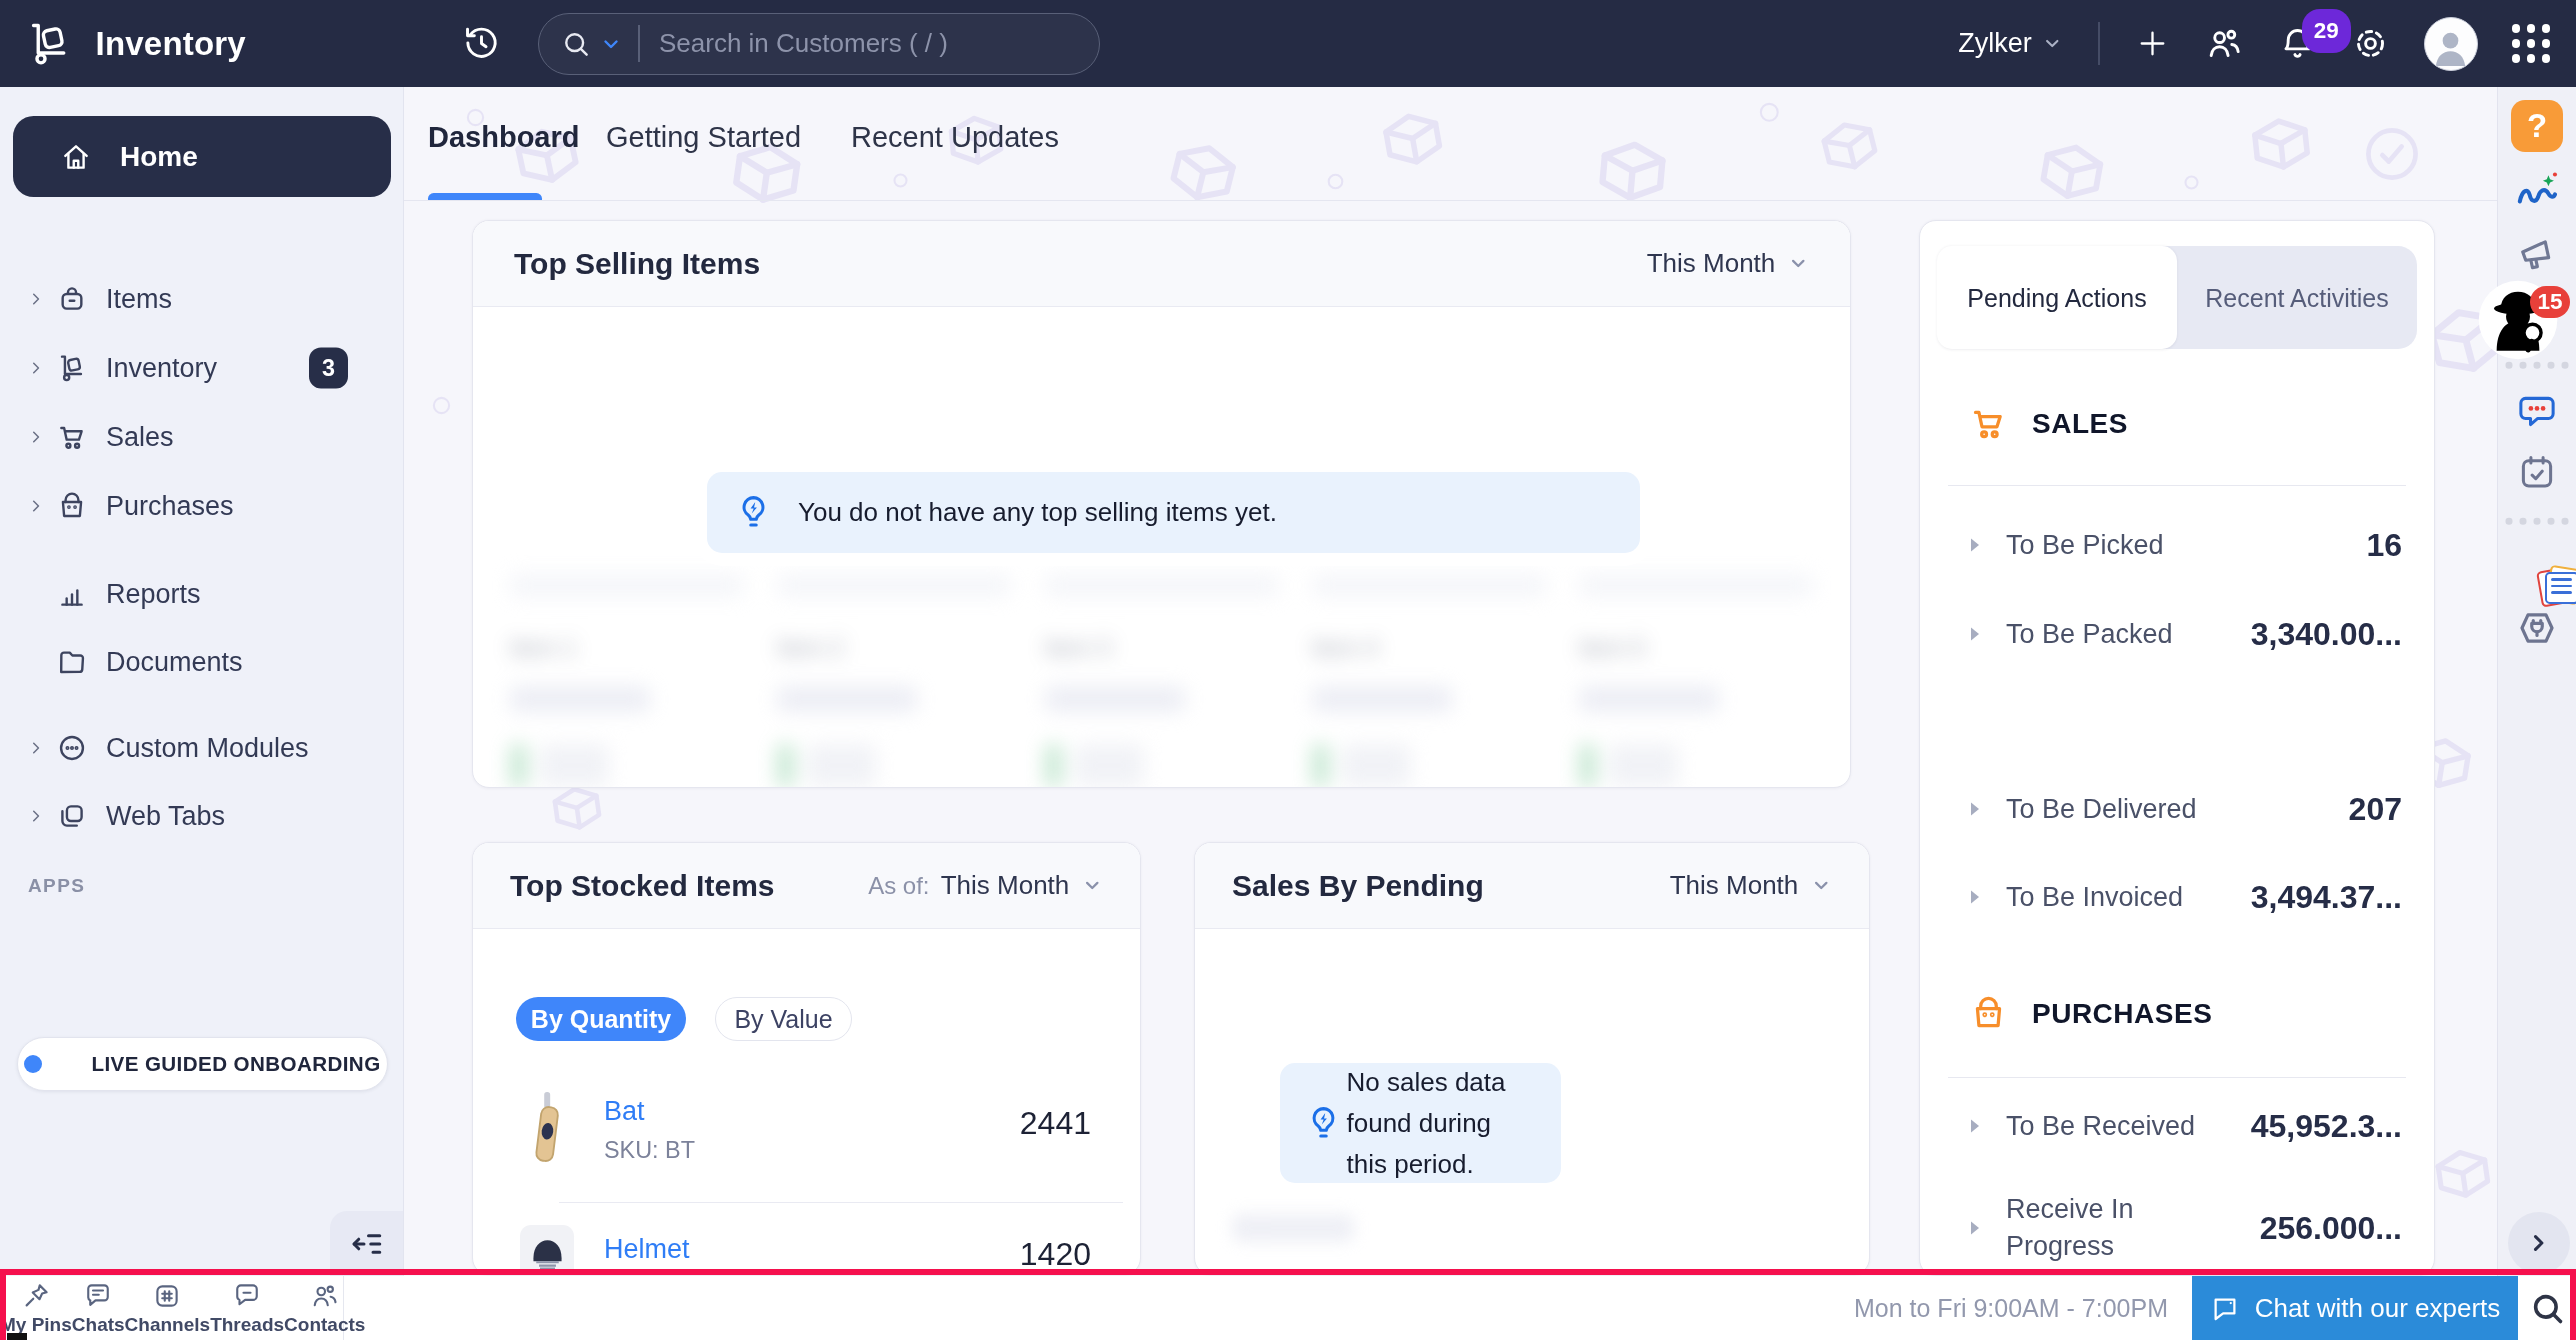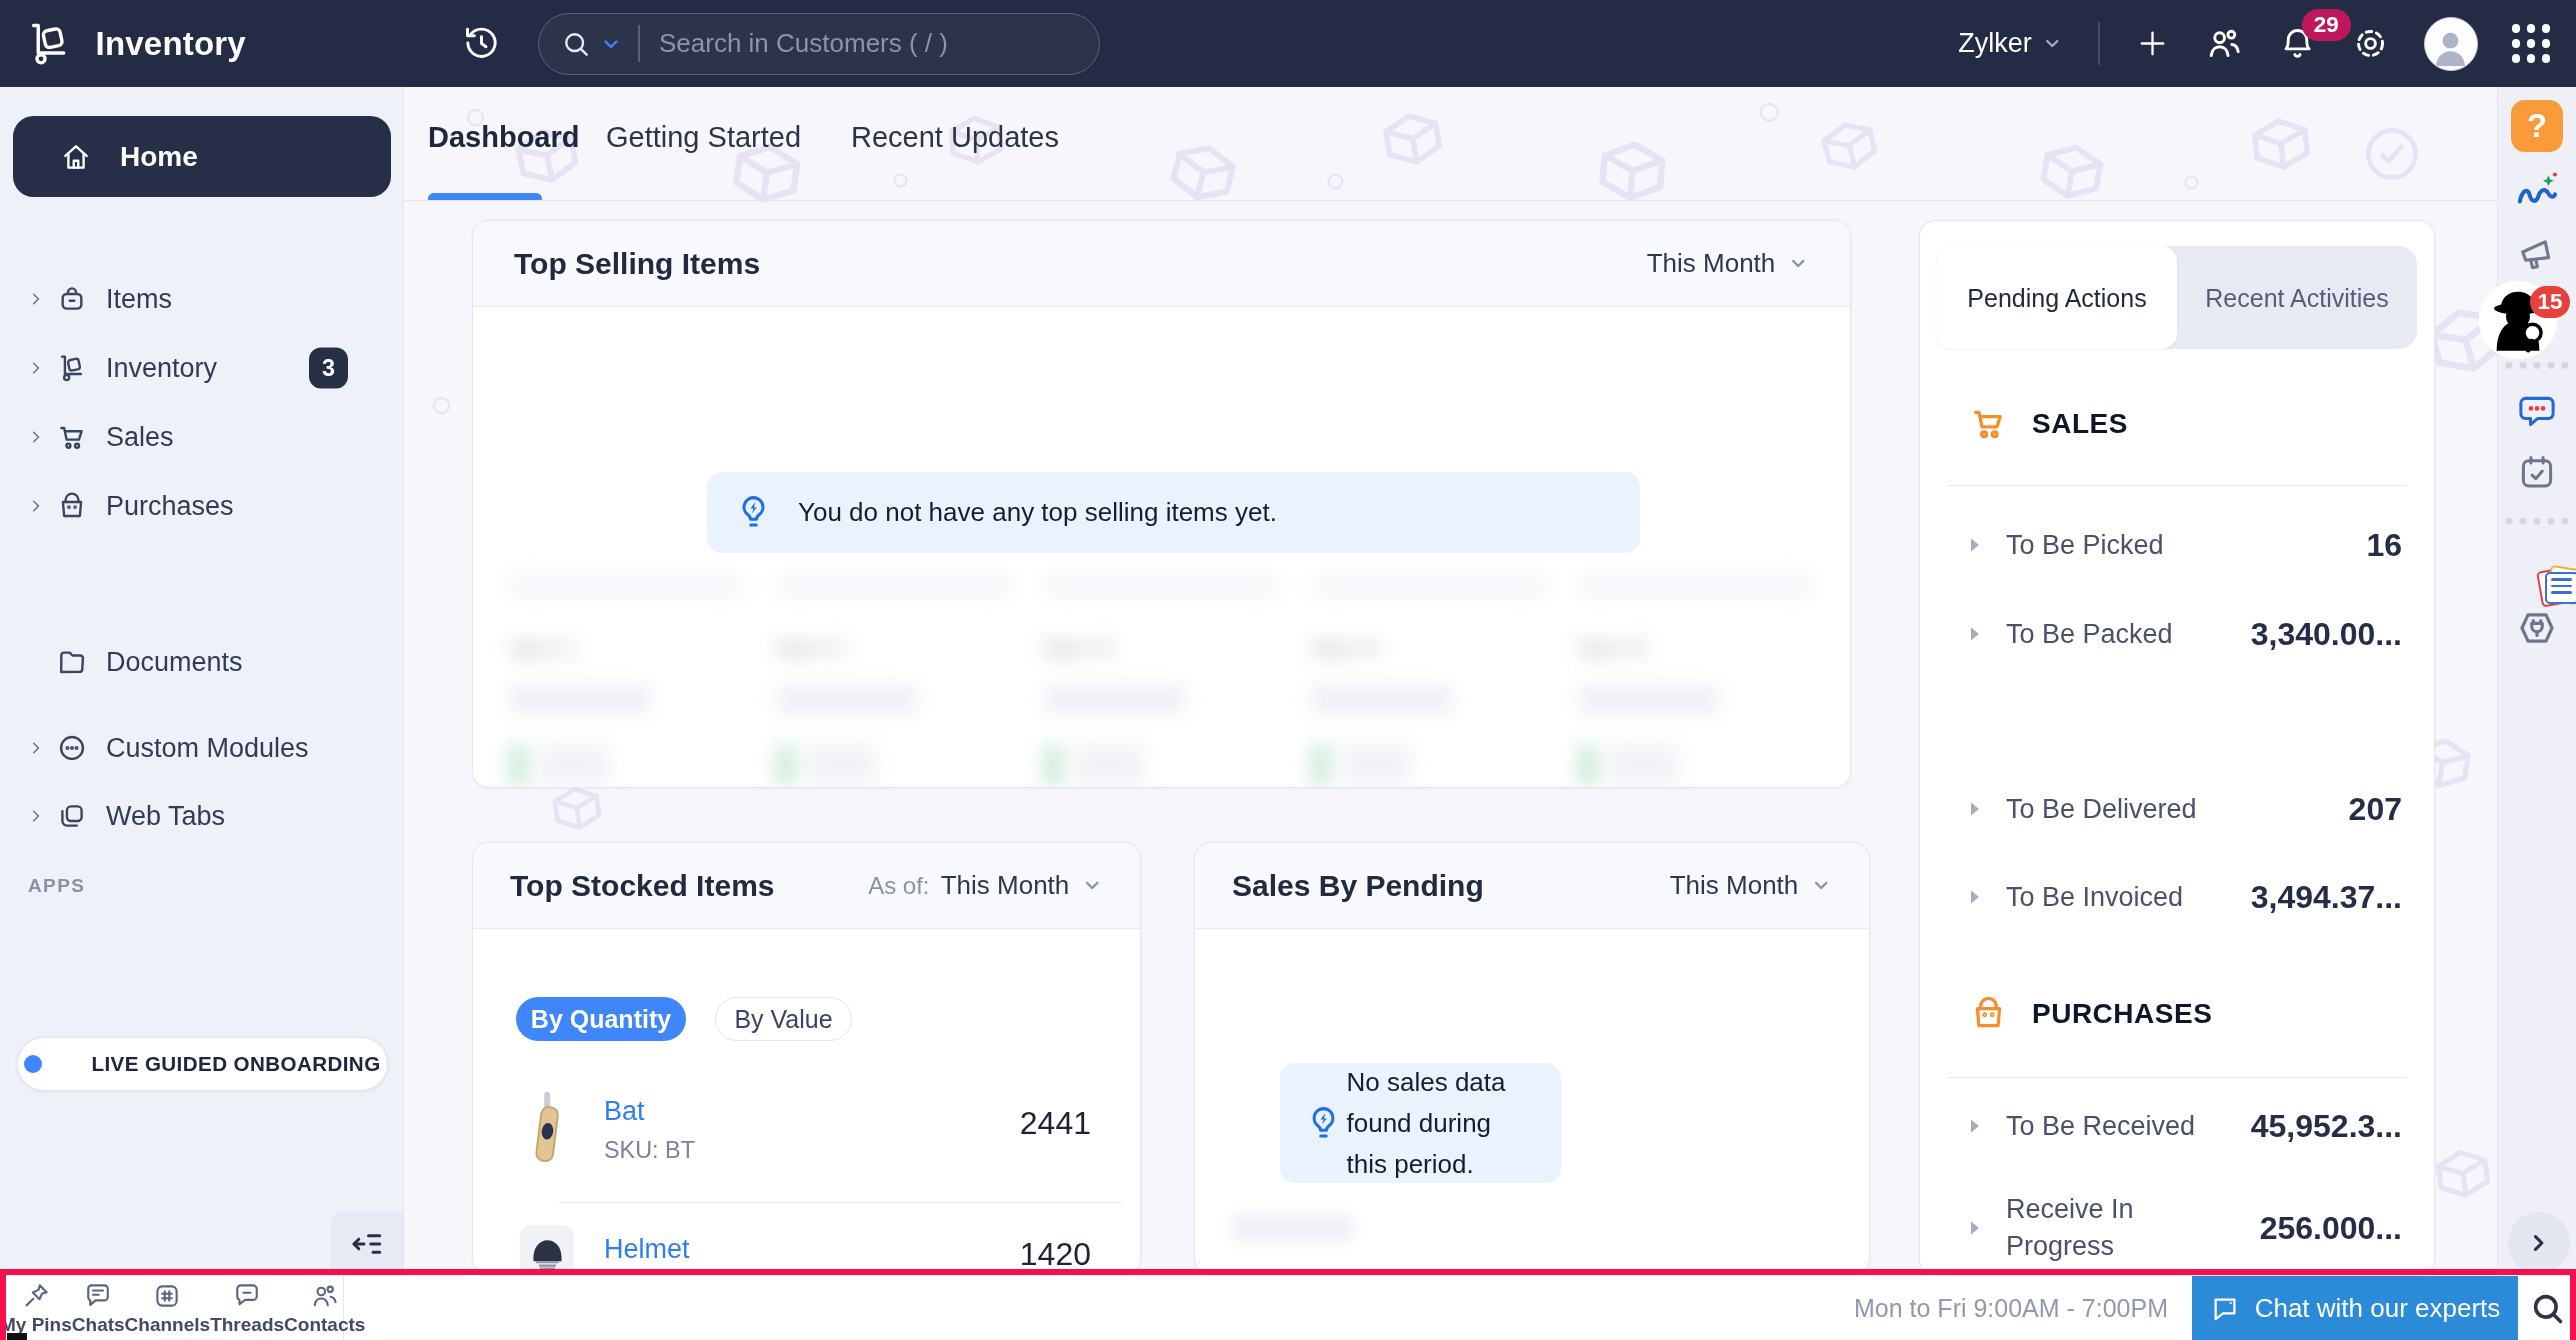--- a/index.html
+++ b/index.html
@@ -22,21 +22,21 @@
   .searchbar .sdrop { color:#3f86fa; margin-left:7.5px; flex:none; }
   .searchbar .sep { width:1.9px; height:37px; background:#596078; margin:0 19px 0 15px; flex:none; }
   .searchbar input { flex:1; background:transparent; border:none; outline:none; color:#e8eaf2; font-size:26px;
     font-family:inherit; }
   .searchbar input::placeholder { color:#8d93aa; }
   .tb-right { margin-left:auto; display:flex; align-items:center; gap:34px; padding-right:26px; }
   .org { display:flex; align-items:center; gap:9.4px; color:#fff; font-size:27px; cursor:pointer; }
   .org .chev { color:#aab0c4; }
   .tb-sep { width:1.9px; height:43px; background:#454c66; }
   .tb-icon { color:#fff; cursor:pointer; position:relative; }
-  .bell-badge { position:absolute; top:-15px; left:24px; min-width:49px; height:32px; background:#be185d;
+  .bell-badge { position:absolute; top:-15px; left:24px; min-width:49px; height:44px; background:#6d28d9;
     border-radius:18px; color:#fff; font-size:22.5px; font-weight:700; display:flex; align-items:center;
     justify-content:center; padding:0 9.4px; }
   .avatar { width:54px; height:54px; border-radius:50%; background:#fdfdfe; border:1.9px solid #c9cdda;
     display:flex; align-items:flex-end; justify-content:center; overflow:hidden; cursor:pointer; }
   .grid9 { display:grid; grid-template-columns:repeat(3,8.4px); grid-gap:6.6px; cursor:pointer; }
   .grid9 i { width:8.4px; height:8.4px; border-radius:50%; background:#fff; }
 
   
   .sidebar { position:absolute; left:0; top:87px; width:404px; height:1189px; background:#eff1f9;
     border-right:0.9px solid #e2e4ef; z-index:10; }
@@ -462,20 +462,28 @@
           <svg class="ic" width="20.6" height="20.6" viewBox="0 0 22 22">
             <use href="#i-chevR"></use>
           </svg>
         </span>
       <span class="ico">
           <svg class="ic" width="32" height="32" viewBox="0 0 34 34">
             <use href="#i-shopbag"></use>
           </svg>
         </span>
       <span class="lbl">Purchases</span>
+    </div>
+    <div class="srow" style="top:477px">
+      <span class="ico">
+          <svg class="ic" width="32" height="32" viewBox="0 0 34 34">
+            <use href="#i-chart"></use>
+          </svg>
+        </span>
+      <span class="lbl">Reports</span>
     </div>
     <div class="srow" style="top:545px">
       <span class="ico">
           <svg class="ic" width="32" height="32" viewBox="0 0 34 34">
             <use href="#i-folder"></use>
           </svg>
         </span>
       <span class="lbl">Documents</span>
     </div>
     <div class="srow" style="top:631px">

